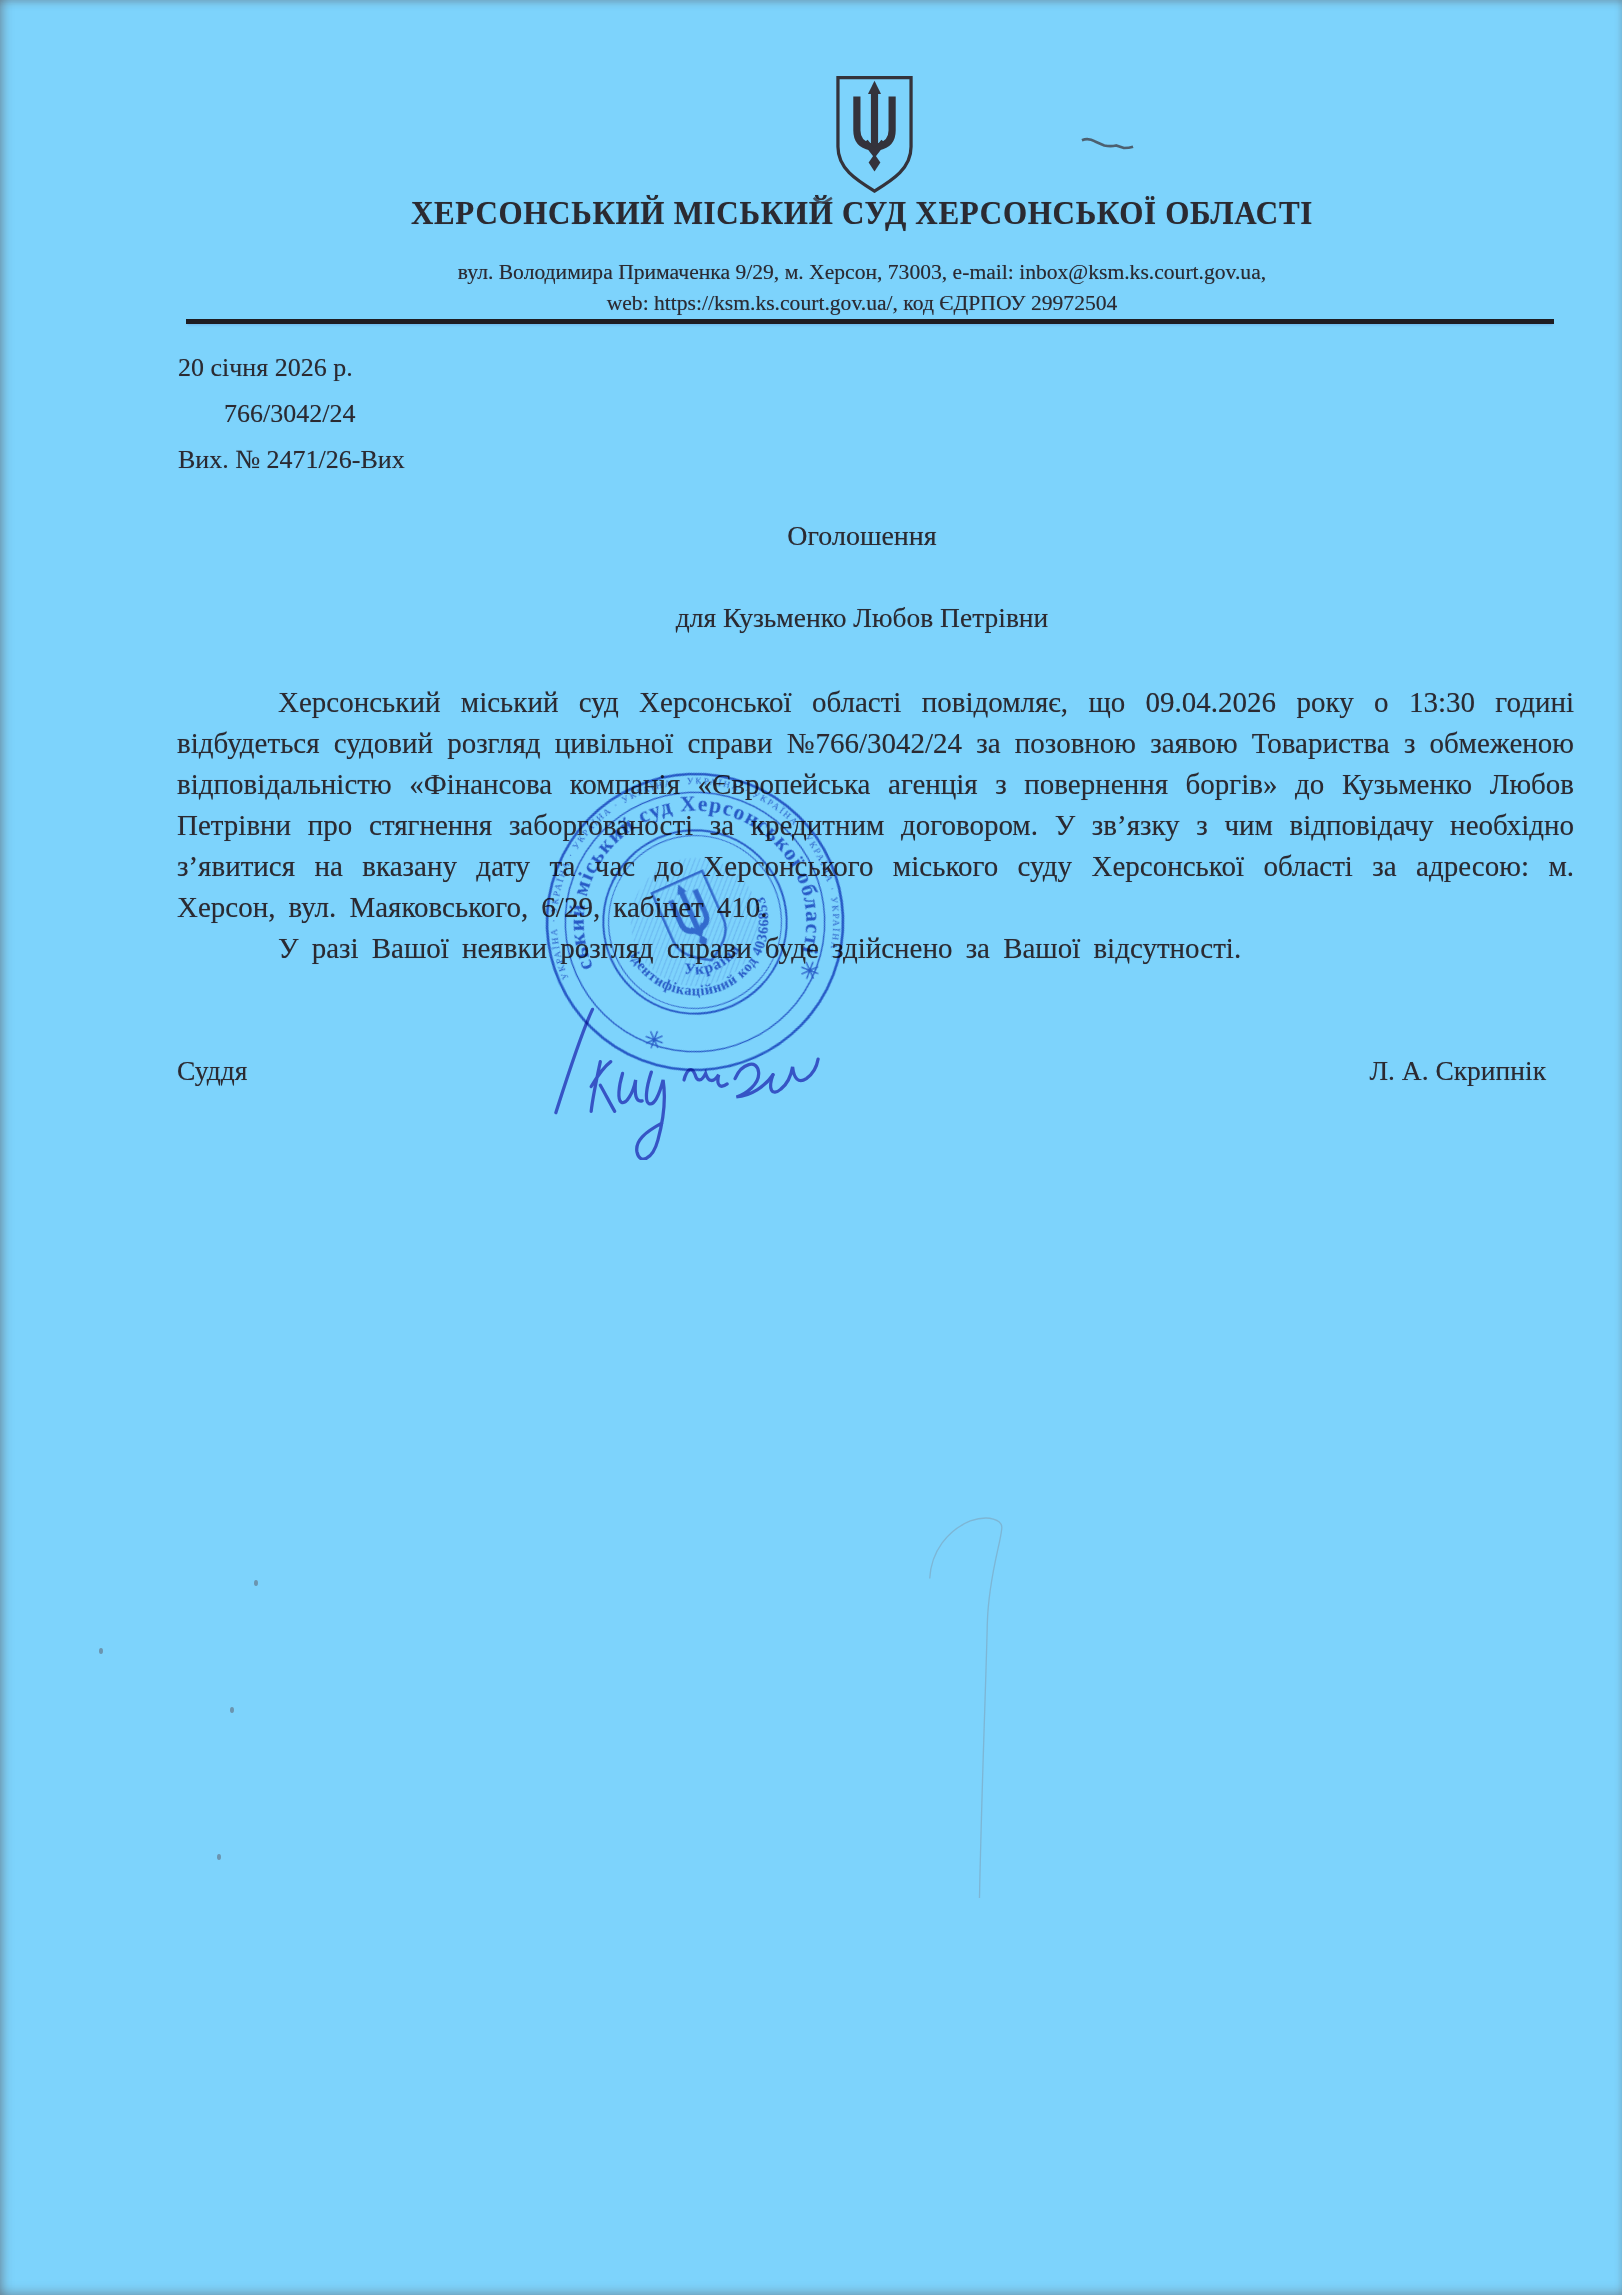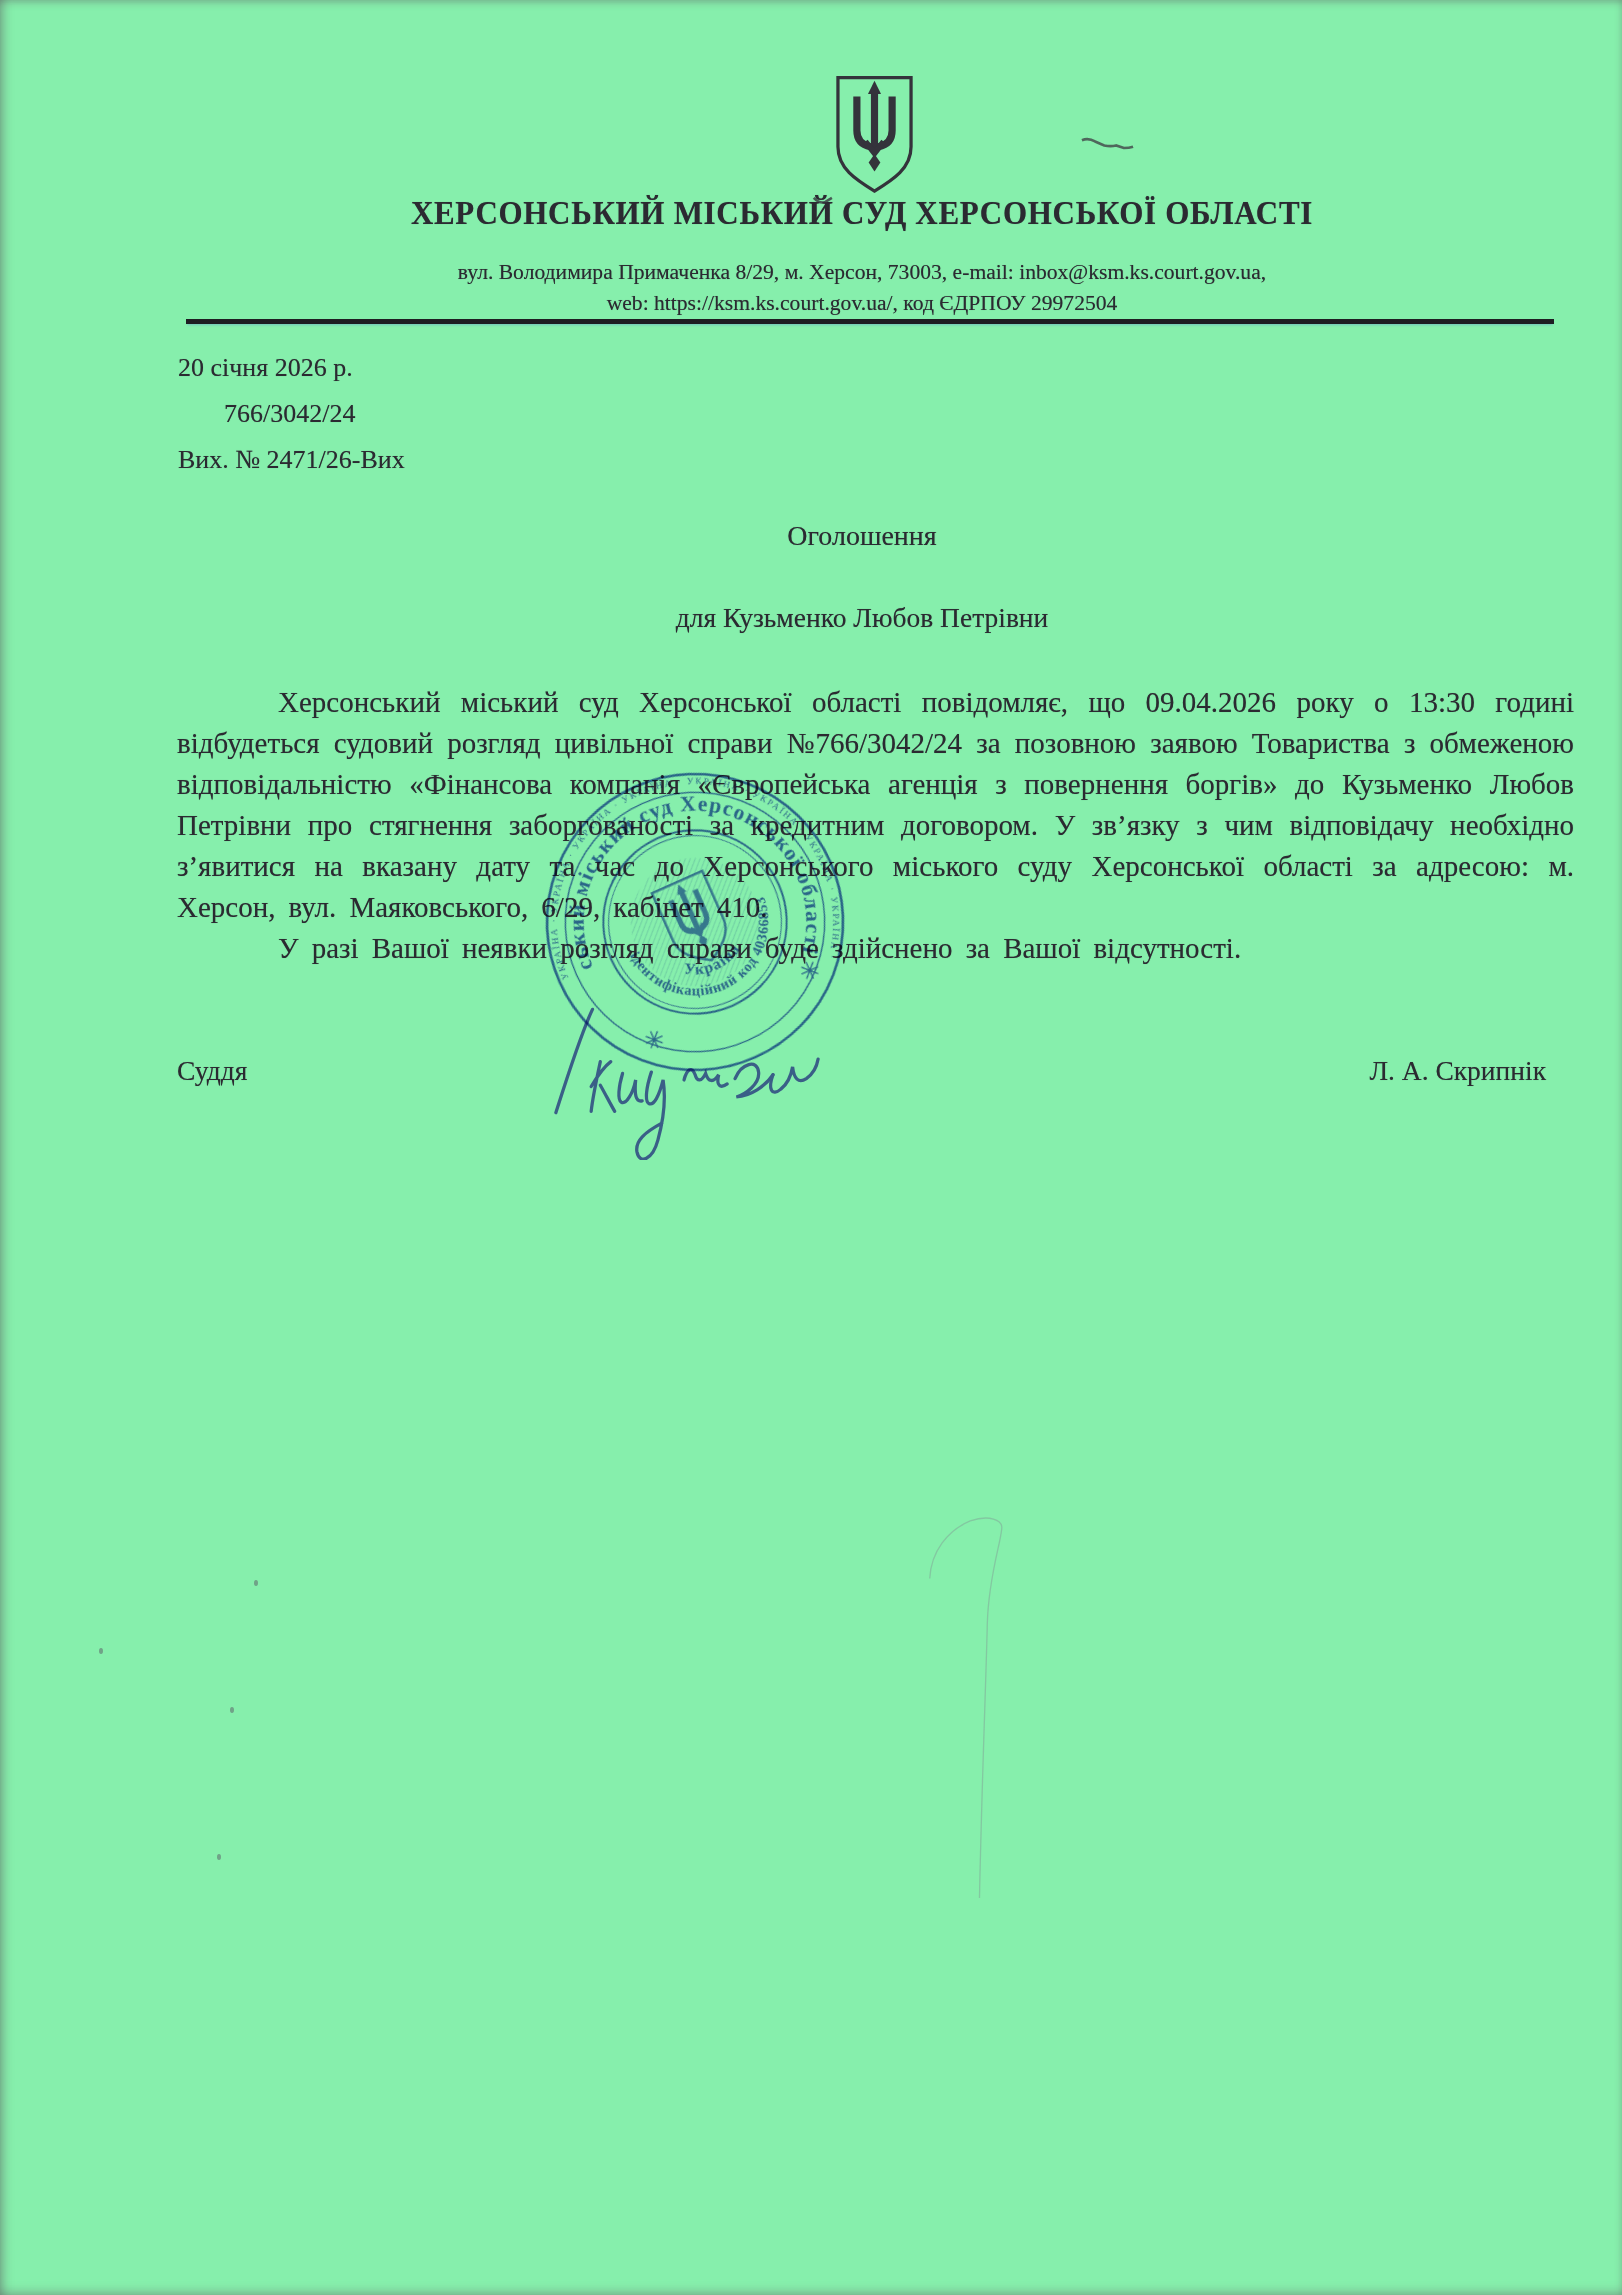--- a/index.html
+++ b/index.html
@@ -1,18 +1,18 @@
 <!DOCTYPE html>
 <html style="font-size:10.5px"><head>
 <meta charset="utf-8">
 <style>
   html,body{margin:0;padding:0;background:#ffffff;}
   body{width:1623px;height:2295px;position:relative;overflow:hidden;
        font-family:"Liberation Serif","DejaVu Serif",serif;}
-  .page{position:absolute;inset:0;background:#86efac;
+  .page{position:absolute;inset:0;background:#7dd3fc;
         box-shadow:
           inset 10.5px 0 9.2px -7.2px rgba(95,95,100,.5),
           inset 0 9.2px 7.9px -6.5px rgba(95,95,100,.38),
           inset -7.9px 0 6.5px -5.9px rgba(95,95,100,.3),
           inset 0 -10.5px 9.2px -7.2px rgba(95,95,100,.4);}
   .ink{color:#2b2a31;text-shadow:0 0 0.7px rgba(35,33,45,.45);}
   .centerband{position:absolute;left:101px;right:0;text-align:center;}
   .emblem{position:absolute;left:832px;top:73px;width:85px;height:124px;color:#34333b;}
   .court-name{top:195px;font-size:31px;font-weight:bold;letter-spacing:0.7px;transform:scaleY(1.06);}
   .addr1{top:260px;font-size:21.6px;}
@@ -53,21 +53,21 @@
       <path d="M38,36 V88 c0,17 11,23 21,25" stroke-width="11"></path>
       <path d="M92,36 V88 c0,17 -11,23 -21,25" stroke-width="11"></path>
       <path d="M65,26 V120" stroke-width="11"></path>
       <path d="M65,12 l10,20 h-20 z" fill="currentColor" stroke="none"></path>
       <path d="M51,105 L65,123 L79,105" stroke-width="9"></path>
       <path d="M65,124 l9,13 -9,14 -9,-14 z" fill="currentColor" stroke="none"></path>
     </g>
   </svg>
 
   <div class="centerband ink court-name">ХЕРСОНСЬКИЙ МІСЬКИЙ СУД ХЕРСОНСЬКОЇ ОБЛАСТІ</div>
-  <div class="centerband ink addr1">вул. Володимира Примаченка  8/29, м. Херсон, 73003, e-mail: inbox@ksm.ks.court.gov.ua,</div>
+  <div class="centerband ink addr1">вул. Володимира Примаченка  9/29, м. Херсон, 73003, e-mail: inbox@ksm.ks.court.gov.ua,</div>
   <div class="centerband ink addr2">web: https://ksm.ks.court.gov.ua/, код ЄДРПОУ 29972504</div>
   <div class="rule"></div>
 
   <div class="meta l1 ink">20 січня 2026 р.</div>
   <div class="meta l2 ink">766/3042/24</div>
   <div class="meta l3 ink">Вих. № 2471/26-Вих</div>
 
   <div class="centerband ink addressee">для  Кузьменко Любов Петрівни</div>
   <div class="centerband ink doc-title">Оголошення</div>
 

